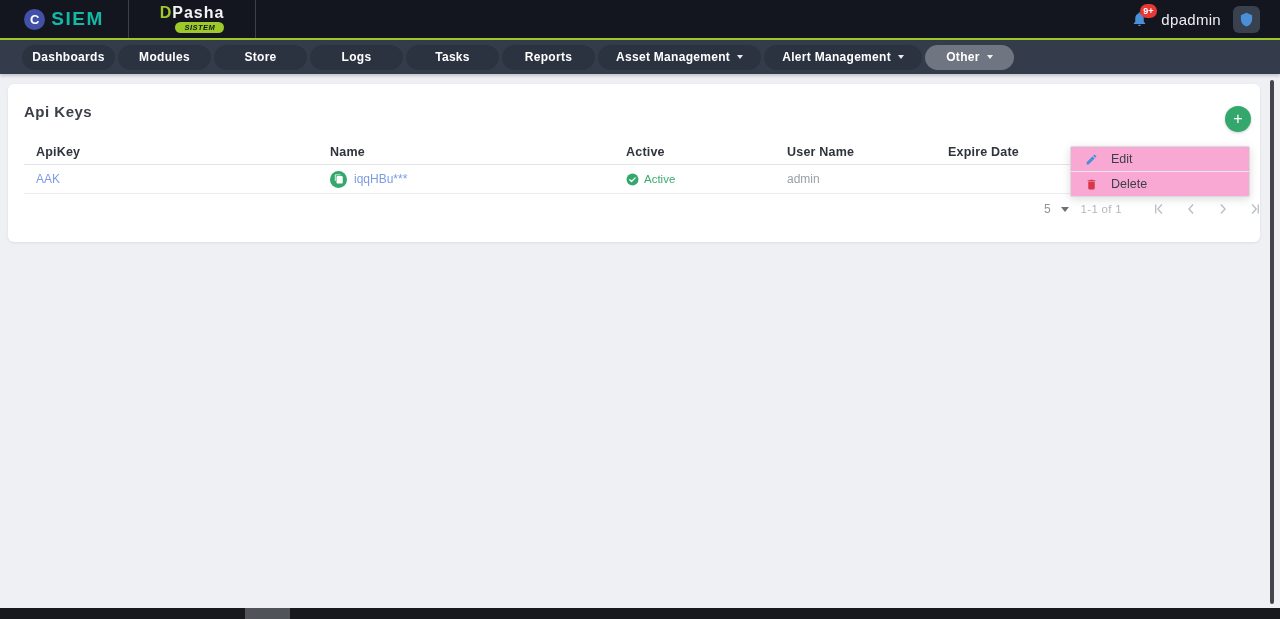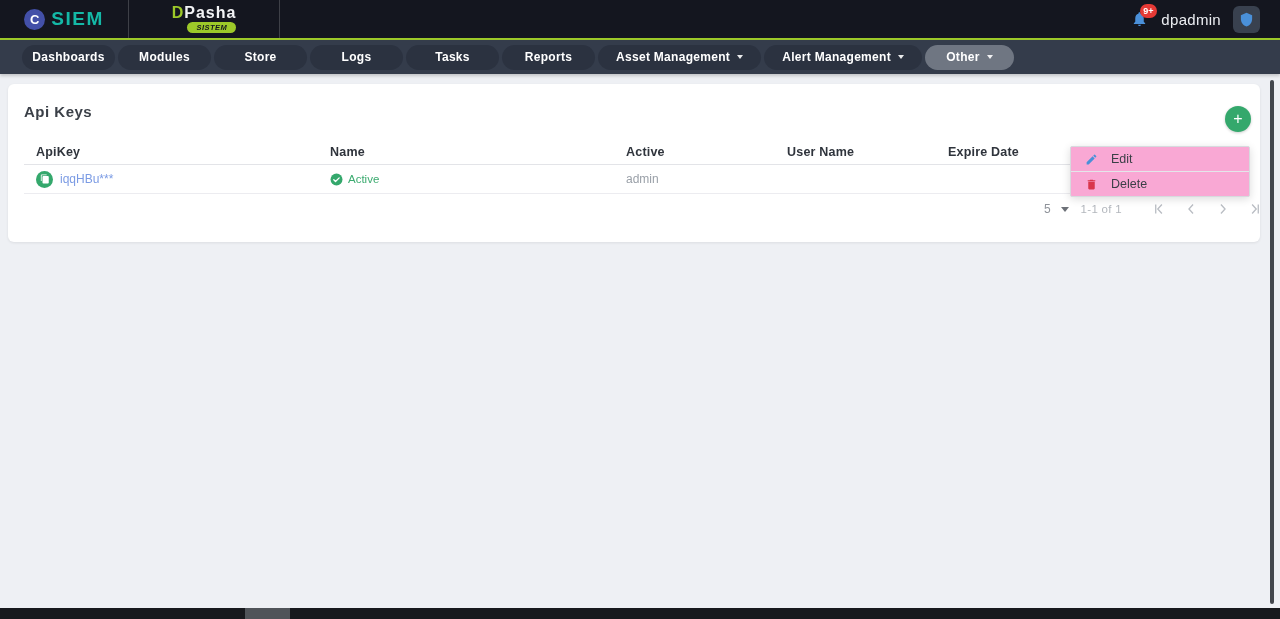--- a/index.html
+++ b/index.html
@@ -18,21 +18,21 @@
   .brand-siem {
     width:128px; height:38px; display:flex; align-items:center; justify-content:center; gap:6px;
   }
   .c-circle {
     width:21px; height:21px; border-radius:50%; background:#4350a8;
     color:#fff; font-weight:bold; font-size:13px;
     display:flex; align-items:center; justify-content:center;
   }
   .siem-text { color:#14b8a6; font-weight:bold; font-size:19px; letter-spacing:1.5px; }
   .brand-dpasha {
-    width:152px; height:38px;
+    width:128px; height:38px;
     border-left:1px solid rgba(255,255,255,0.18);
     border-right:1px solid rgba(255,255,255,0.18);
     display:flex; align-items:center; justify-content:center;
   }
   .dpasha-inner { display:flex; flex-direction:column; align-items:flex-end; }
   .dpasha-word { font-weight:bold; font-size:16px; letter-spacing:1px; line-height:15px; }
   .dpasha-word .d { color:#9dc929; }
   .dpasha-word .rest { color:#f2f3f5; }
   .dpasha-badge {
     background:#9dc929; color:#14161f; font-size:7.5px; font-weight:bold;
@@ -217,20 +217,21 @@
 <div class="table">
   <div class="tr head">
     <div class="th">ApiKey</div>
     <div class="th">Name</div>
     <div class="th">Active</div>
     <div class="th">User Name</div>
     <div class="th">Expire Date</div>
     <div class="th"></div>
   </div>
   <div class="tr body-row">
+    <div class="td link">AAK</div>
     <div class="td apikey">
       <span class="copy-circle">
         <svg width="10" height="10" viewBox="0 0 24 24">
           <path fill="#ffffff" d="M16 1H4c-1.1 0-2 .9-2 2v14h2V3h12V1zm3 4H8c-1.1 0-2 .9-2 2v14c0 1.1.9 2 2 2h11c1.1 0 2-.9 2-2V7c0-1.1-.9-2-2-2z"></path>
         </svg>
       </span>
       <span>iqqHBu***</span>
     </div>
     <div class="td active-cell">
       <svg width="13" height="13" viewBox="0 0 24 24">

